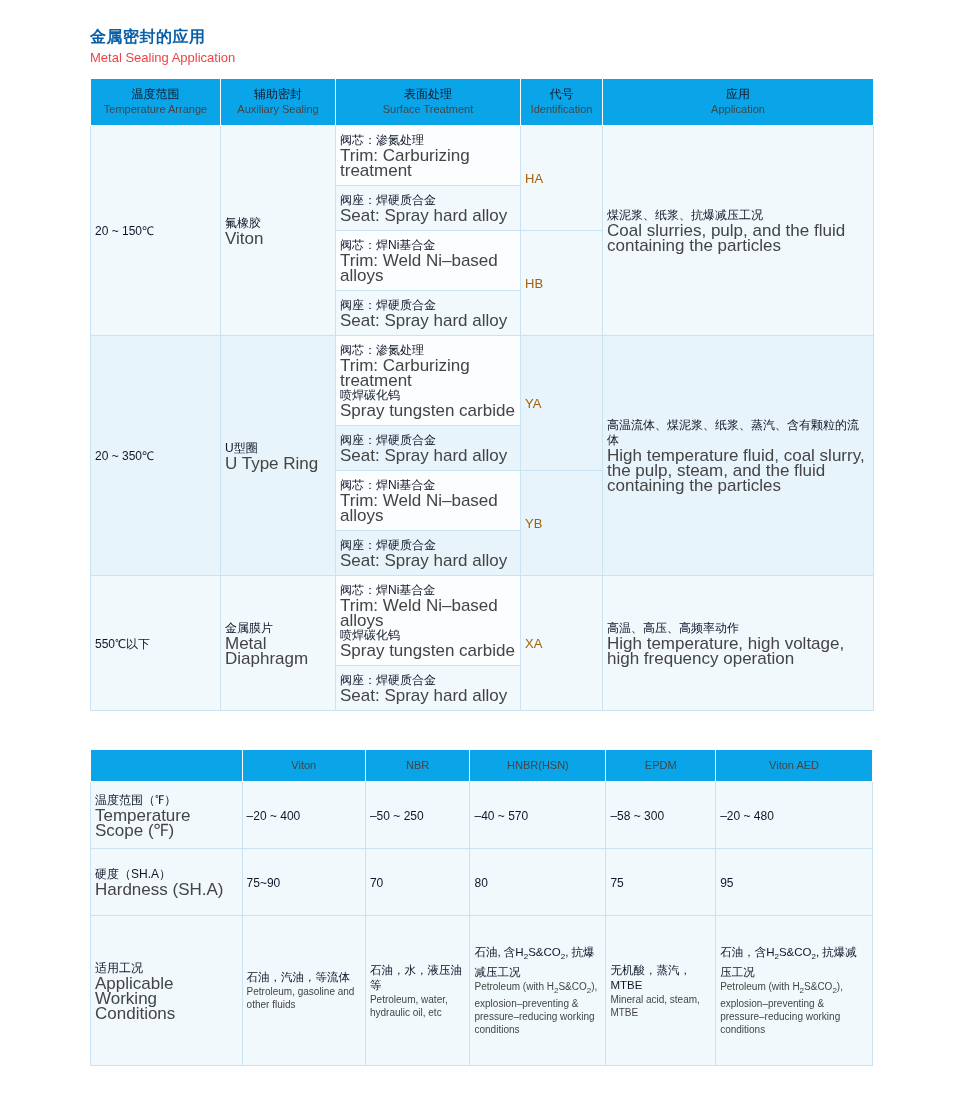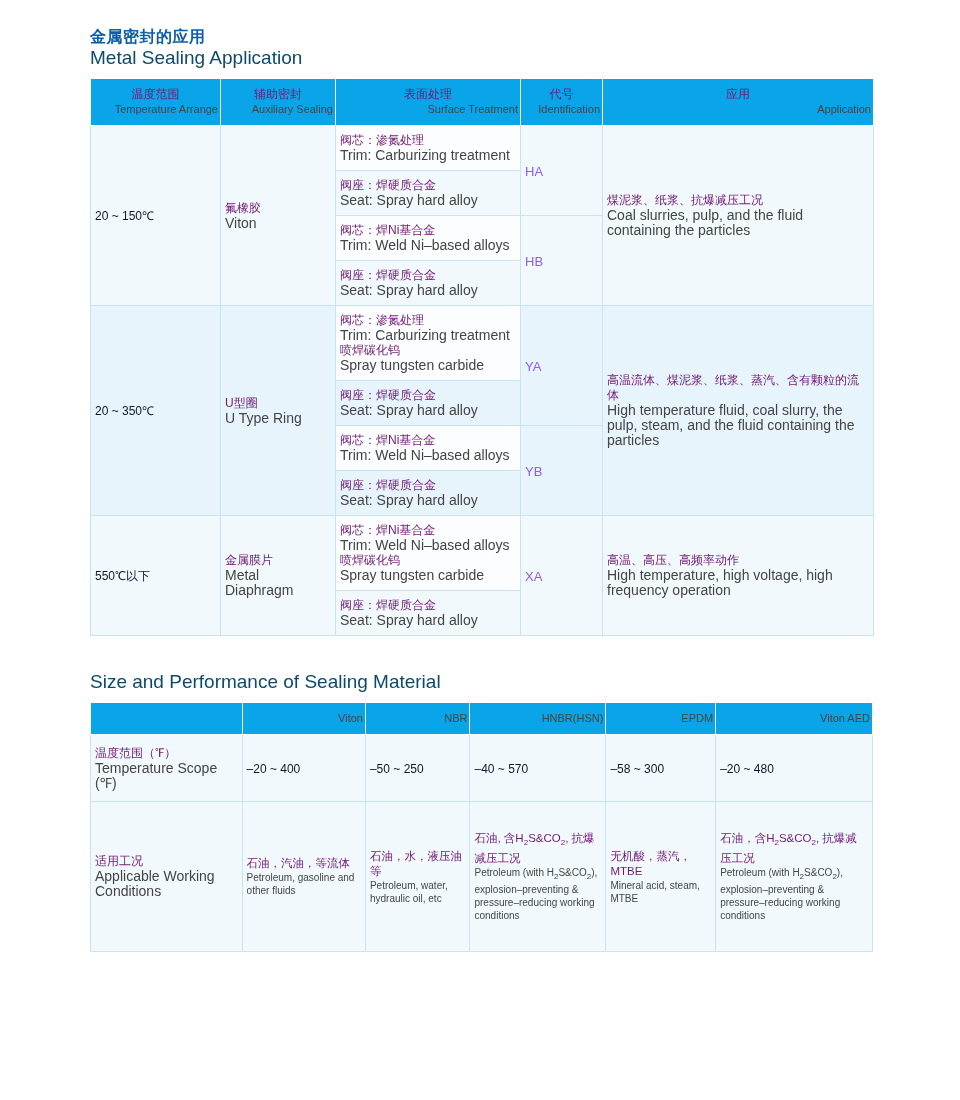--- a/index.html
+++ b/index.html
@@ -24,22 +24,22 @@
     margin: 0 0 2px 0;
   }
   .title-cn {
     font-size: 16px;
     font-weight: bold;
     color: #0a5fa8;
     letter-spacing: 0.5px;
     line-height: 22px;
   }
   .title-en {
-    font-size: 19px;
-    color: #0c4a6e;
+    font-size: 13px;
+    color: #ef4444;
     line-height: 20px;
     margin-bottom: 10px;
   }
   table {
     border-collapse: collapse;
     table-layout: fixed;
     width: 783px;
   }
   table.t1 { width: 783px; }
   table.t2 { width: 783px; margin-top: 2px; }
@@ -47,35 +47,35 @@
   th {
     background: #0aa5e8;
     color: #ffffff;
     font-weight: normal;
     border: 1px solid #ffffff;
     padding: 8px 2px;
     text-align: center;
     line-height: 15px;
   }
   th .cn { font-size: 12px; display: block; }
-  th .en { font-size: 11px; display: block; text-align: right; }
+  th .en { font-size: 11px; display: block; }
 
   td {
     border: 1px solid #c9e3f2;
     vertical-align: middle;
     background: #f2f9fd;
     padding: 7px 4px;
     line-height: 15px;
   }
   td.alt { background: #e8f4fb; }
   td.white { background: #fbfdfe; }
-  .cn { font-size: 12px; color: #701a75; display: block; }
-  .en { font-size: 14px; color: #444; display: block; }
+  .cn { font-size: 12px; color: #0f172a; display: block; }
+  .en { font-size: 17px; color: #444; display: block; }
   .val { font-size: 12px; color: #0f172a; }
-  .code { font-size: 13px; color: #8b5cf6; }
+  .code { font-size: 13px; color: #a16207; }
   .nowrap { white-space: nowrap; }
 
   .gap { height: 36px; }
 
   td.small .en { font-size: 10px; line-height: 13px; }
   td.small .cn { font-size: 11.5px; line-height: 15px; }
 
   sub { font-size: 8px; }
 </style>
 </head>
@@ -235,21 +235,20 @@
           <span class="cn">阀座：焊硬质合金</span>
           <span class="en">Seat: Spray hard alloy</span>
         </td>
       </tr>
     </tbody>
   </table>
 
   <div class="gap"></div>
 
   <div class="section-title">
-    <div class="title-en">Size and Performance of Sealing Material</div>
   </div>
 
   <table class="t2">
     <colgroup>
       <col style="width:145px">
       <col style="width:118px">
       <col style="width:100px">
       <col style="width:130px">
       <col style="width:105px">
       <col style="width:150px">
@@ -280,20 +279,31 @@
           <span class="cn">温度范围（℉）</span>
           <span class="en">Temperature Scope (℉)</span>
         </td>
         <td><span class="val">–20 ~ 400</span></td>
         <td><span class="val">–50 ~ 250</span></td>
         <td><span class="val">–40 ~ 570</span></td>
         <td><span class="val">–58 ~ 300</span></td>
         <td><span class="val">–20 ~ 480</span></td>
       </tr>
       <tr>
+        <td style="height:52px">
+          <span class="cn">硬度（SH.A）</span>
+          <span class="en">Hardness (SH.A)</span>
+        </td>
+        <td><span class="val">75~90</span></td>
+        <td><span class="val">70</span></td>
+        <td><span class="val">80</span></td>
+        <td><span class="val">75</span></td>
+        <td><span class="val">95</span></td>
+      </tr>
+      <tr>
         <td style="height:135px">
           <span class="cn">适用工况</span>
           <span class="en">Applicable Working Conditions</span>
         </td>
         <td class="small">
           <span class="cn">石油，汽油，等流体</span>
           <span class="en">Petroleum, gasoline and other fluids</span>
         </td>
         <td class="small">
           <span class="cn">石油，水，液压油等</span>

